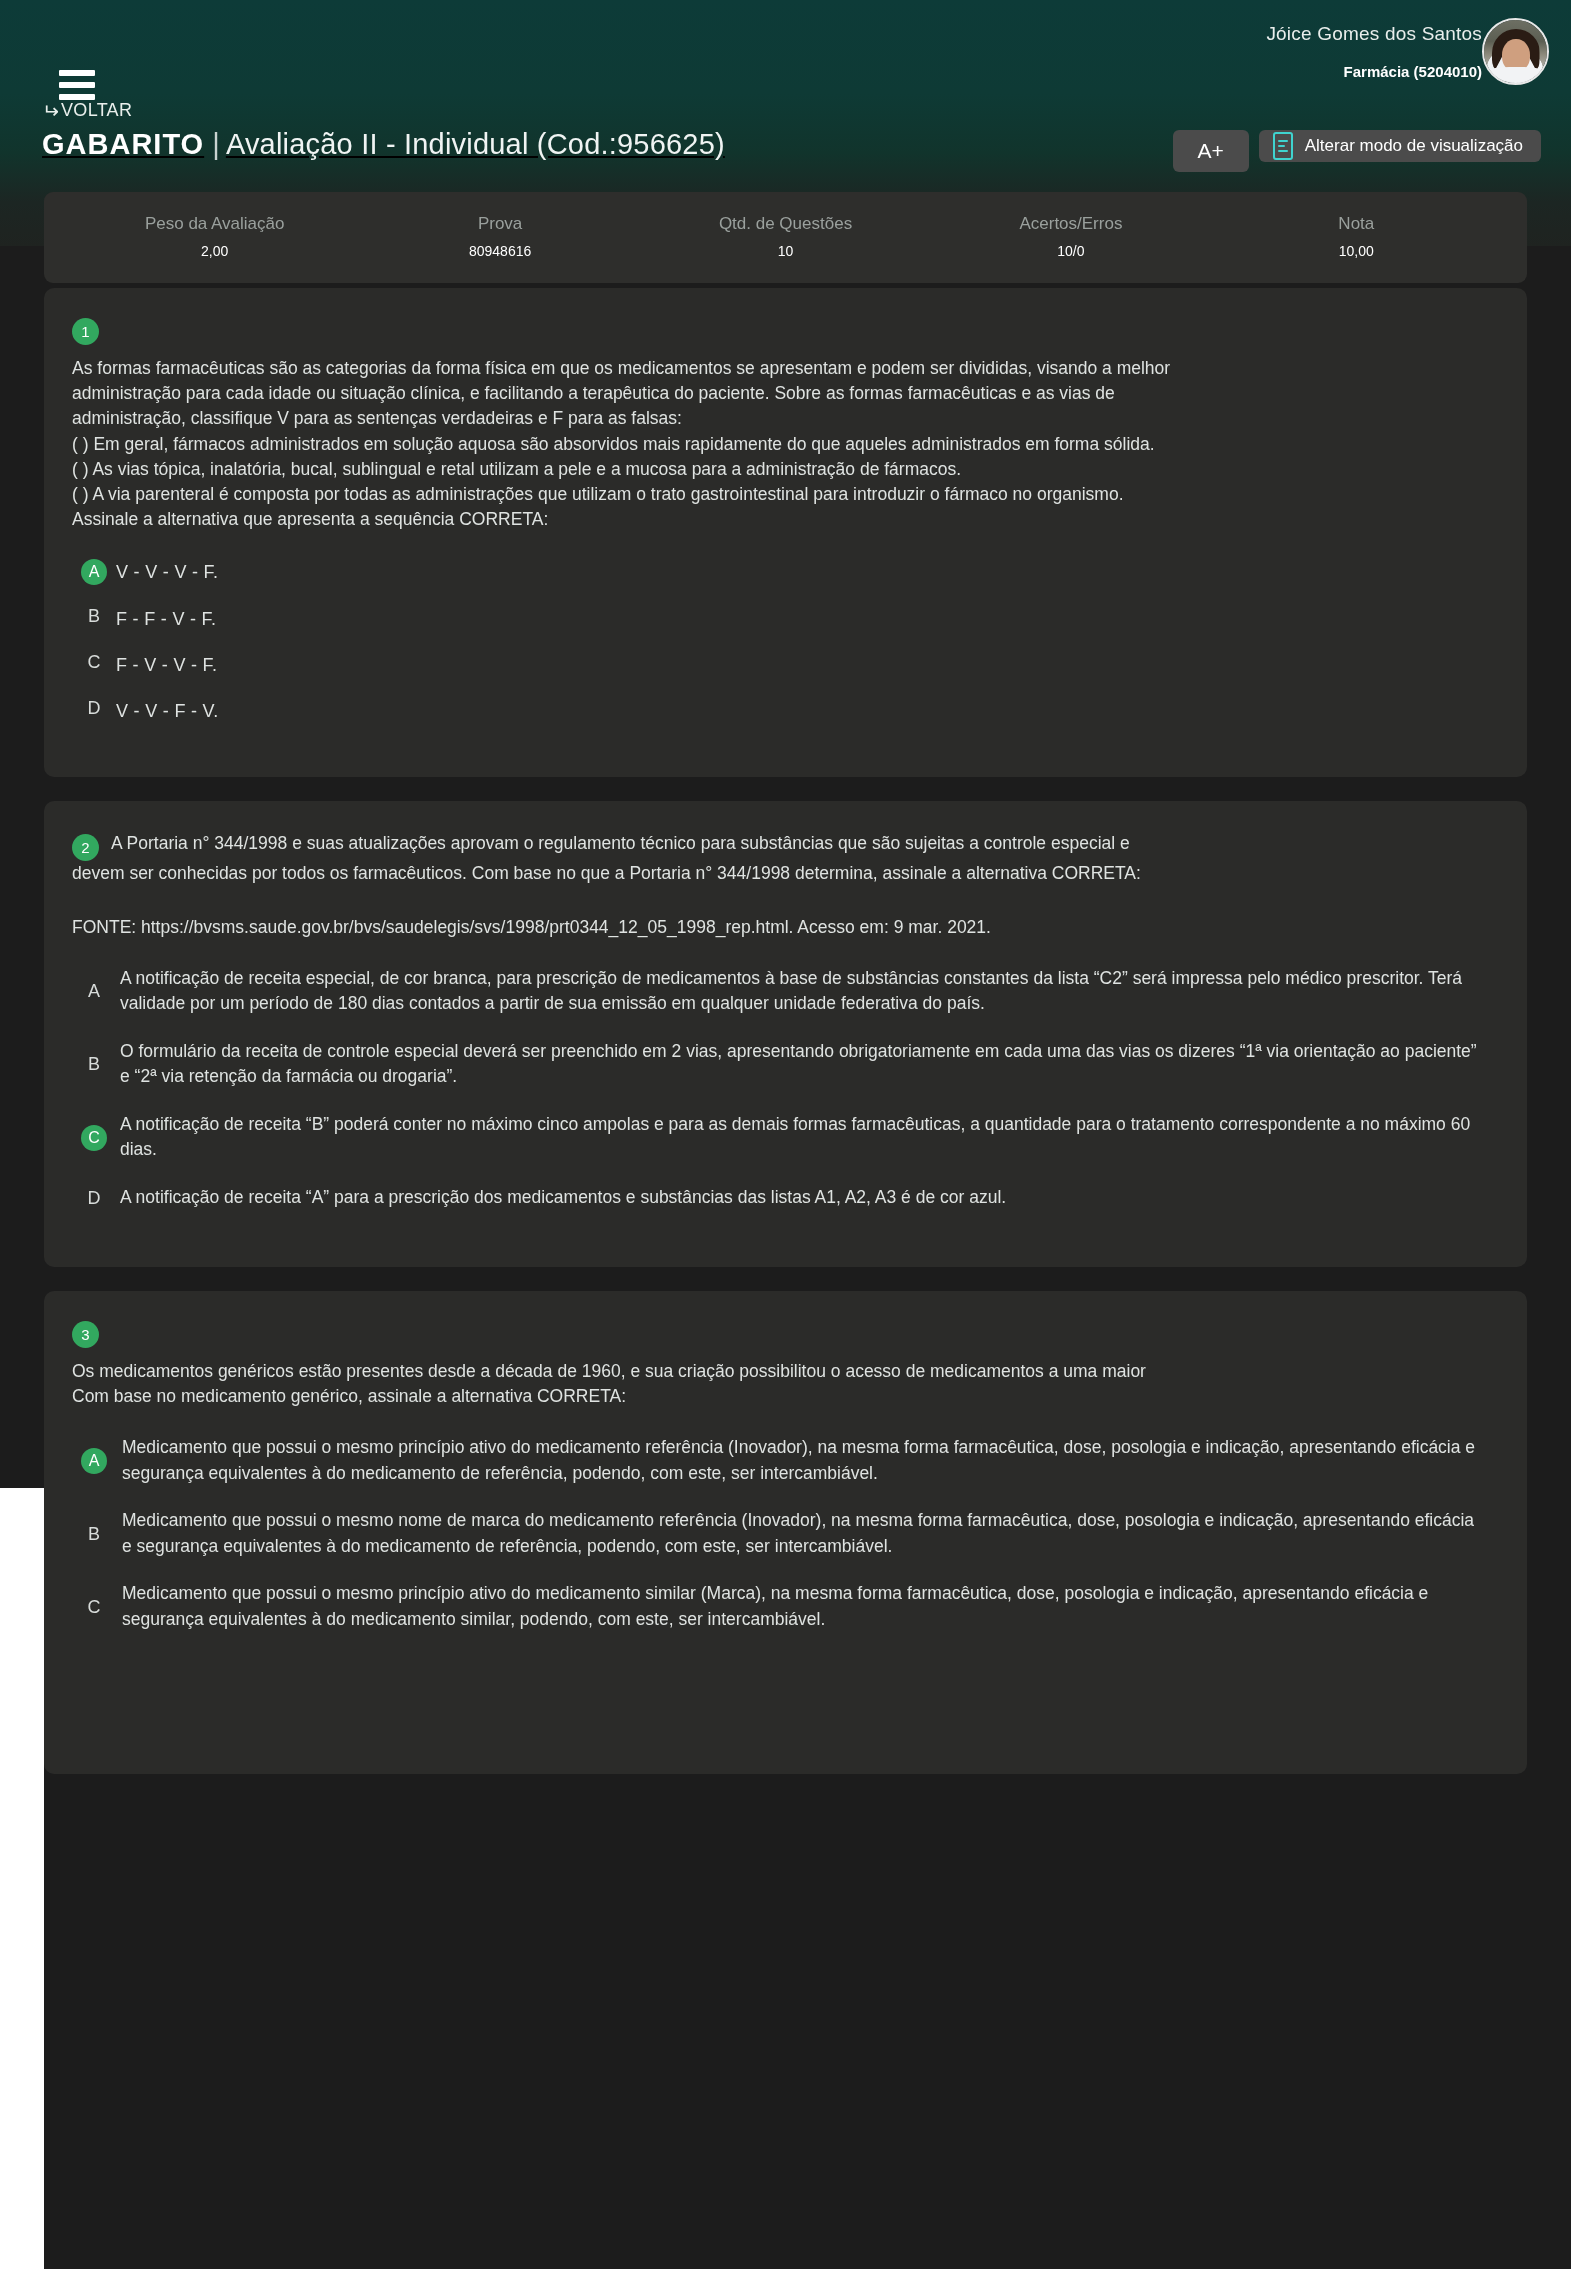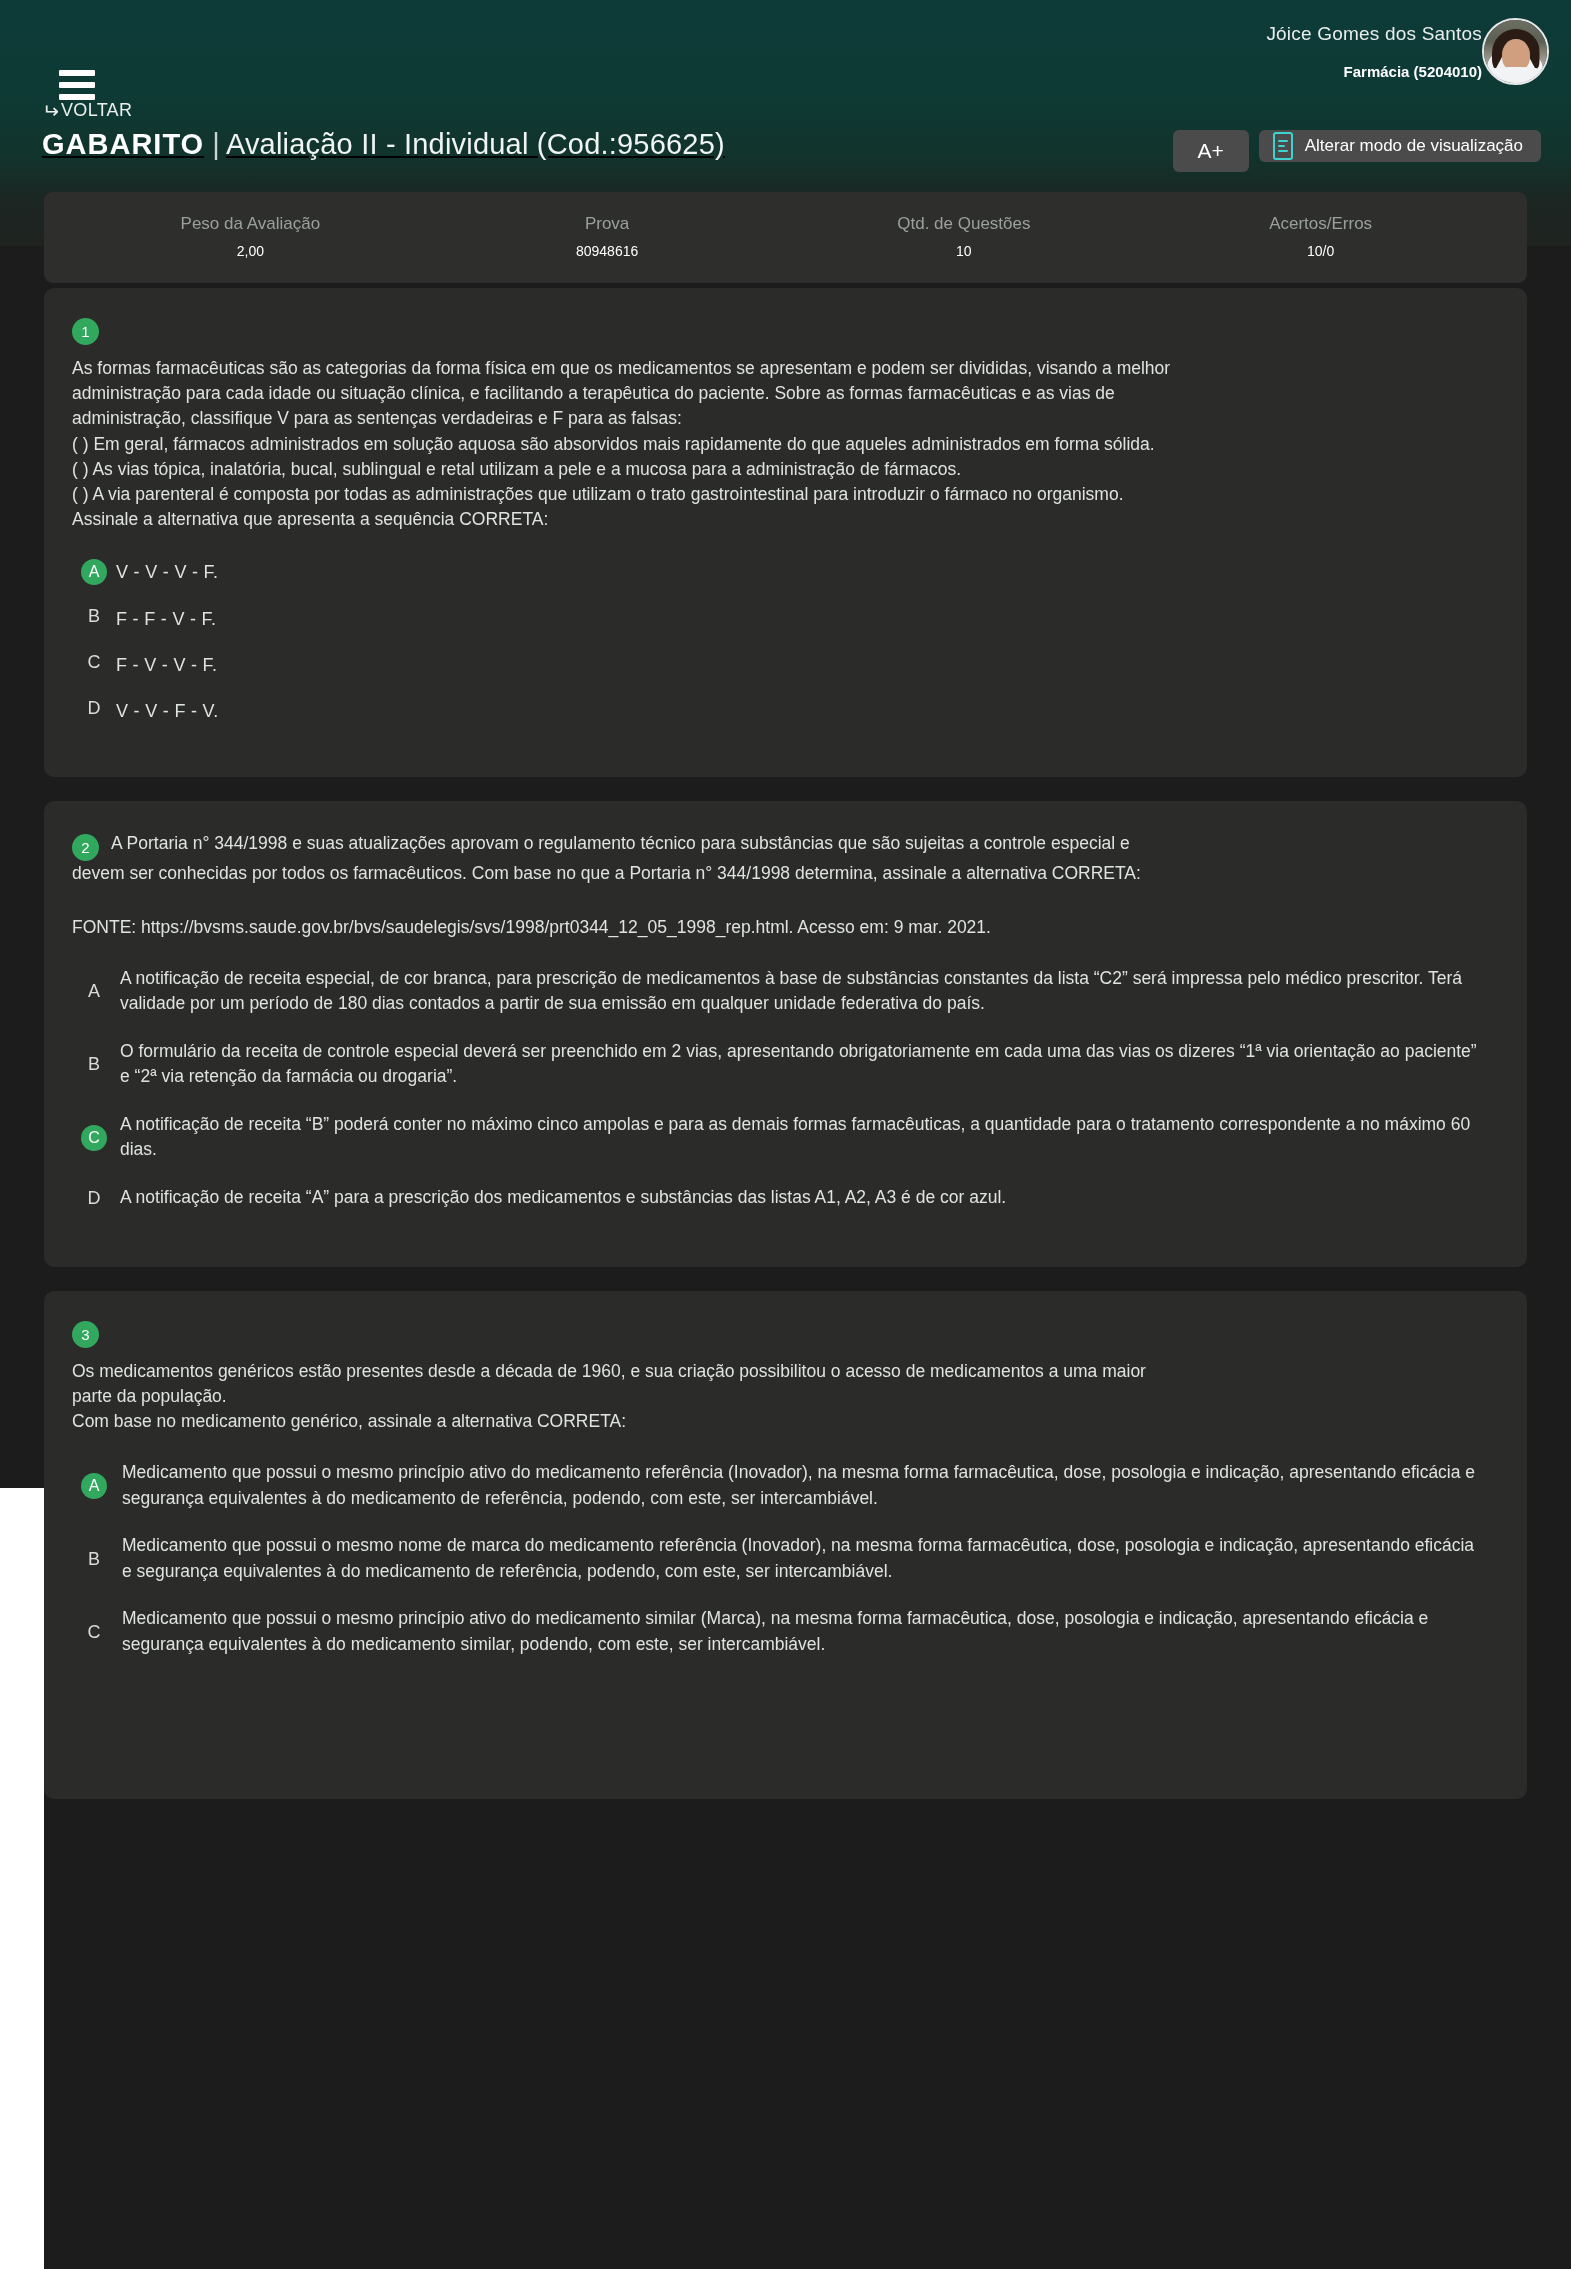--- a/index.html
+++ b/index.html
@@ -342,20 +342,24 @@
       <div class="val">80948616</div>
     </div>
     <div class="stat">
       <div class="lbl">Qtd. de Questões</div>
       <div class="val">10</div>
     </div>
     <div class="stat">
       <div class="lbl">Acertos/Erros</div>
       <div class="val">10/0</div>
     </div>
+    <div class="stat">
+      <div class="lbl">Nota</div>
+      <div class="val">10,00</div>
+    </div>
   </div>
 </div>
 
 <div class="page-body">
   <div class="white-strip"></div>
 
   <div class="qcard q1">
     <div class="qnum-block">
       <div class="qnum">1</div>
     </div>
@@ -422,21 +426,20 @@
       </div>
     </div>
   </div>
 
   <div class="qcard q3">
     <div class="qnum-block">
       <div class="qnum">3</div>
     </div>
     <div class="qtext">
       <p>Os medicamentos genéricos estão presentes desde a década de 1960, e sua criação possibilitou o acesso de medicamentos a uma maior</p>
-      <p>parte da população.</p>
       <p>Com base no medicamento genérico, assinale a alternativa CORRETA:</p>
     </div>
     <div class="alts">
       <div class="alt tall">
         <div class="alt-key correct">
             <span>A</span>
           </div>
         <div class="alt-body">Medicamento que possui o mesmo princípio ativo do medicamento referência (Inovador), na mesma forma farmacêutica, dose, posologia e indicação, apresentando eficácia e segurança equivalentes à do medicamento de referência, podendo, com este, ser intercambiável.</div>
       </div>
       <div class="alt tall">

